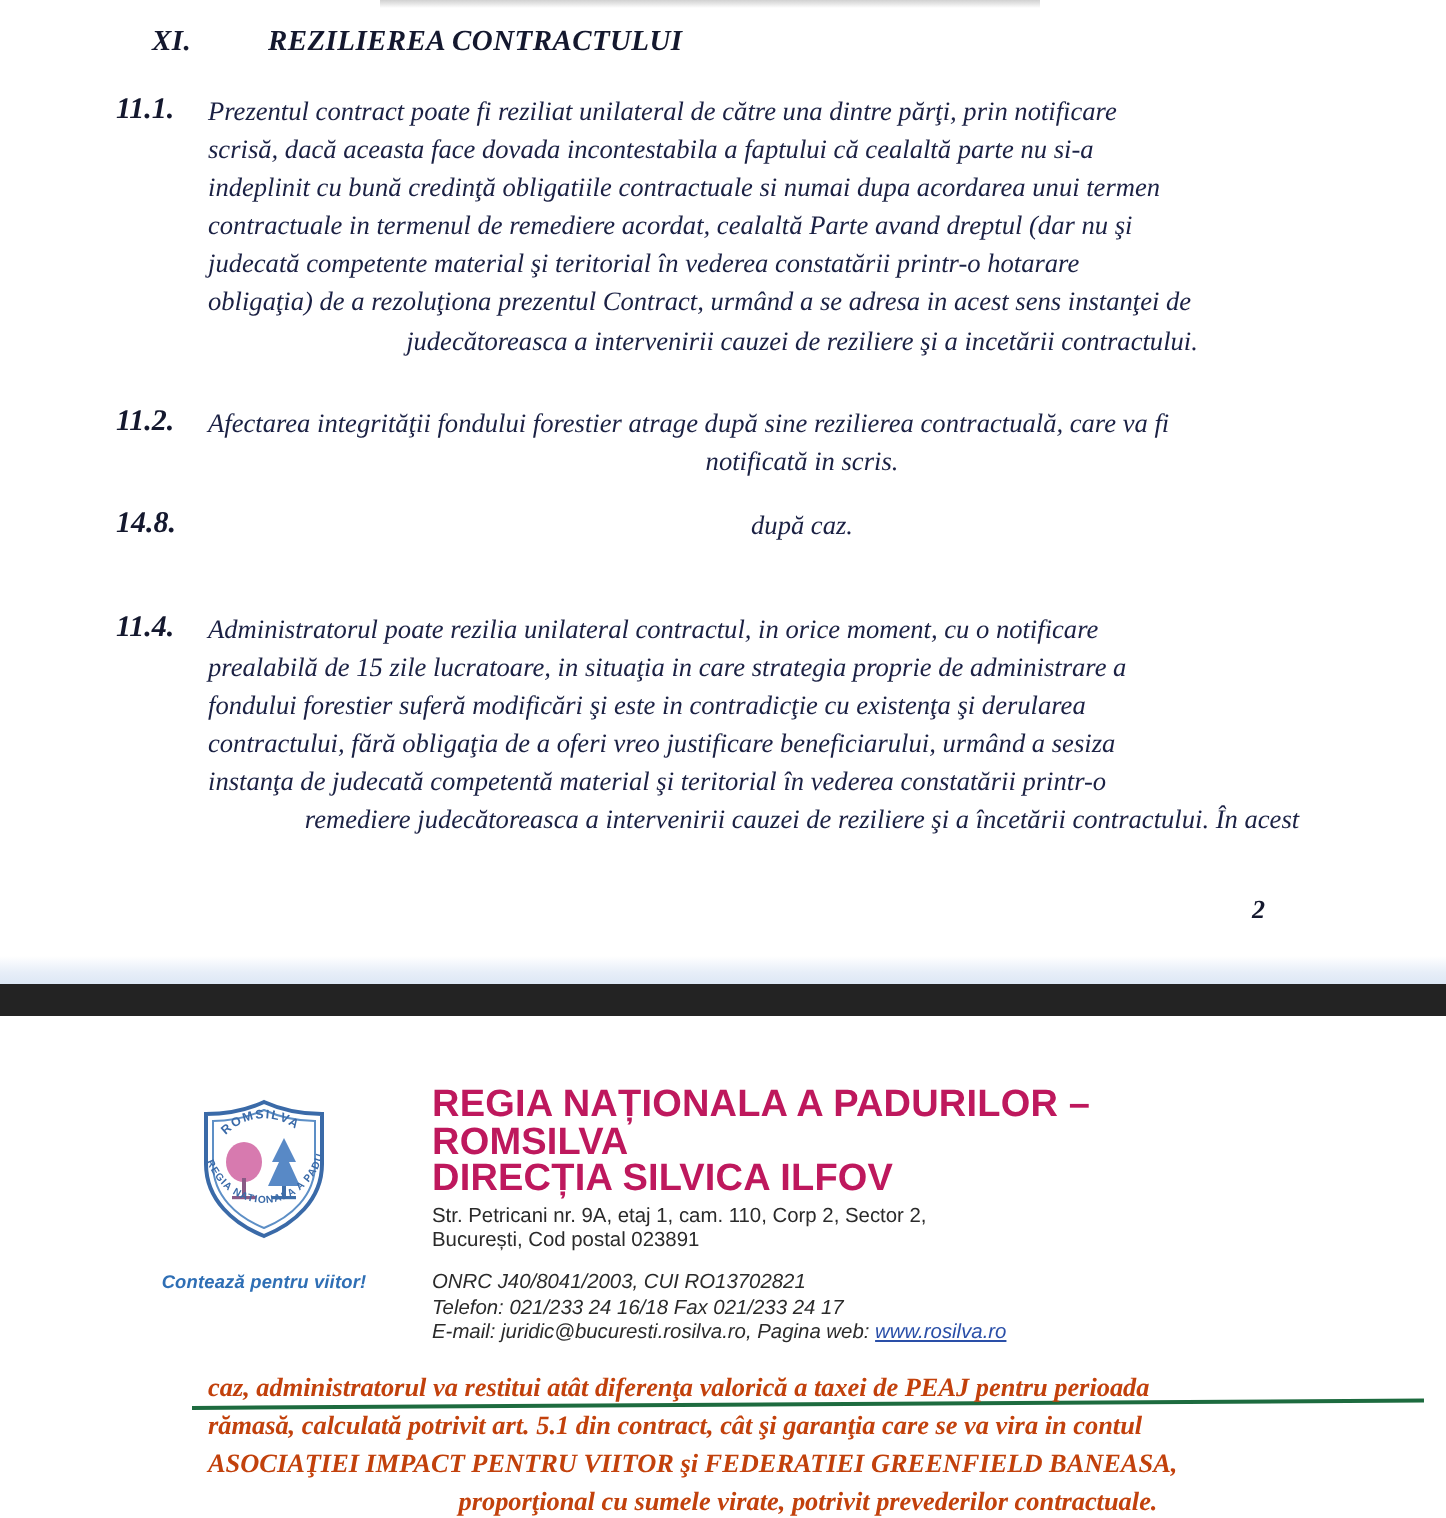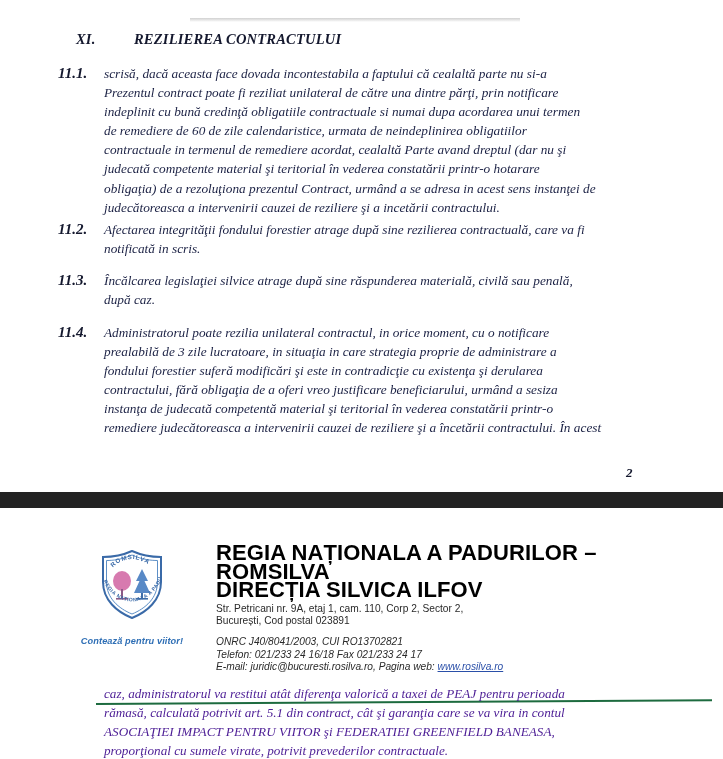--- a/index.html
+++ b/index.html
@@ -36,21 +36,21 @@
   .scan-blue-wash {
     position: absolute;
     top: 478px;
     left: 0;
     width: 723px;
     height: 15px;
     background: linear-gradient(180deg,#ffffff 0%, #e7eef8 55%, #dbe6f4 100%);
   }
 
   
-  #page-upper { top: 18px; height: 424px; }
+  #page-upper { top: 0; height: 424px; }
 
   .section-head {
     position: absolute;
     top: 13px;
     left: 76px;
     font-style: italic;
     font-weight: bold;
     font-size: 14.5px;
     color: #14182e;
     letter-spacing: .2px;
@@ -152,24 +152,24 @@
   .org-block {
     position: absolute;
     left: 216px;
     top: 0;
     width: 420px;
     font-family: "Liberation Sans", sans-serif;
     color: #1c1c1c;
   }
   .org-name-1, .org-name-2 {
     font-weight: bold;
-    font-size: 22px;
+    font-size: 19px;
     line-height: 18.5px;
     letter-spacing: .1px;
-    color: #000000;
+    color: #be185d;
   }
   .org-addr {
     margin-top: 3px;
     font-size: 10.2px;
     line-height: 12.4px;
     color: #2a2a2a;
   }
   .org-contact {
     margin-top: 9px;
     font-size: 10.2px;
@@ -192,77 +192,76 @@
     transform: rotate(-0.35deg);
     transform-origin: left center;
   }
 
   
   .tail-clause {
     position: absolute;
     top: 176px;
     left: 104px;
     width: 600px;
-    color: #4c1d95;
+    color: #c2410c;
     font-style: italic;
     font-size: 13.2px;
     line-height: 19.1px;
     text-align: justify;
+    font-weight: bold;
   }
 
   
   .just p { margin: 0; text-align: justify; text-justify: inter-word; }
-  .just p.last { text-align: left; }
+  .just p.last { text-align: center; }
 </style>
 </head>
 <body>
 
 <div class="page" id="page-upper">
 
   <div class="scan-top-edge"></div>
 
   <div class="section-head">
     <span class="numeral">XI.</span><span>REZILIEREA CONTRACTULUI</span>
   </div>
 
   <div class="clause" id="clause-11-1">
     <span class="num">11.1.</span>
     <span class="body just">
+      <p>Prezentul contract poate fi reziliat unilateral de către una dintre părţi, prin notificare</p>
       <p>scrisă, dacă aceasta  face dovada incontestabila a faptului că cealaltă parte nu si-a</p>
-      <p>Prezentul contract poate fi reziliat unilateral de către una dintre părţi, prin notificare</p>
       <p>indeplinit cu bună credinţă  obligatiile contractuale si numai dupa acordarea unui termen</p>
-      <p>de remediere de 60 de zile calendaristice, urmata de neindeplinirea obligatiilor</p>
       <p>contractuale in termenul de remediere acordat, cealaltă Parte avand dreptul (dar nu şi</p>
       <p>judecată competente material şi teritorial în vederea constatării printr-o hotarare</p>
       <p>obligaţia) de a rezoluţiona prezentul Contract, urmând a se adresa in acest sens instanţei de</p>
       <p class="last">judecătoreasca a intervenirii cauzei de reziliere şi a incetării contractului.</p>
     </span>
   </div>
 
   <div class="clause" id="clause-11-2">
     <span class="num">11.2.</span>
     <span class="body just">
       <p>Afectarea integrităţii fondului forestier atrage după sine rezilierea contractuală, care va fi</p>
       <p class="last">notificată in scris.</p>
     </span>
   </div>
 
   <div class="clause" id="clause-11-3">
-    <span class="num">11.3.</span>
+    <span class="num">14.8.</span>
     <span class="body just">
-      <p>Încălcarea legislaţiei silvice atrage după sine răspunderea materială, civilă sau penală,</p>
       <p class="last">după caz.</p>
     </span>
   </div>
 
   <div class="clause" id="clause-11-4">
     <span class="num">11.4.</span>
     <span class="body just">
       <p>Administratorul poate rezilia unilateral contractul, in orice moment, cu o notificare</p>
-      <p>prealabilă de 3 zile lucratoare, in situaţia in care strategia proprie de administrare a</p>
+      <p>prealabilă de 15 zile lucratoare, in situaţia in care strategia proprie de administrare a</p>
       <p>fondului forestier suferă modificări şi este in contradicţie cu existenţa şi derularea</p>
       <p>contractului, fără obligaţia de a oferi vreo justificare beneficiarului, urmând a sesiza</p>
       <p>instanţa de judecată competentă material şi teritorial în vederea constatării printr-o</p>
       <p class="last">remediere judecătoreasca a intervenirii cauzei de reziliere şi a încetării contractului. În acest</p>
     </span>
   </div>
 
   <div class="page-number">2</div>
 
   <div class="scan-blue-wash"></div>

